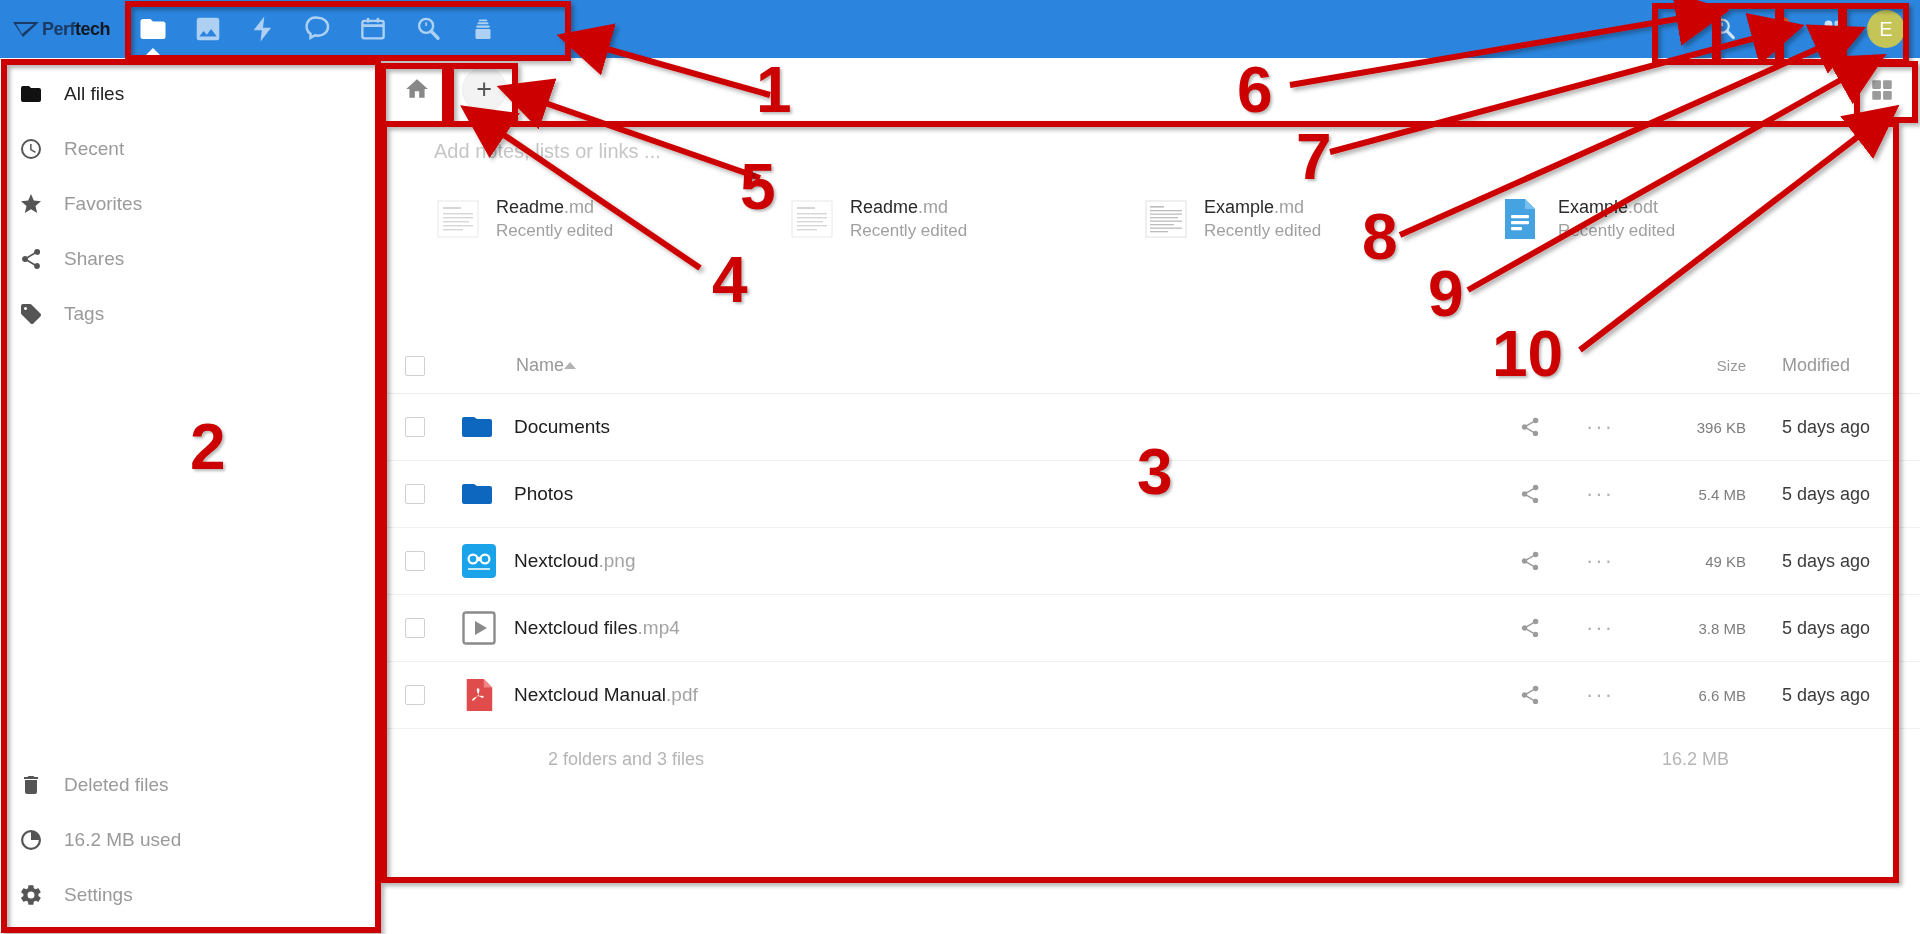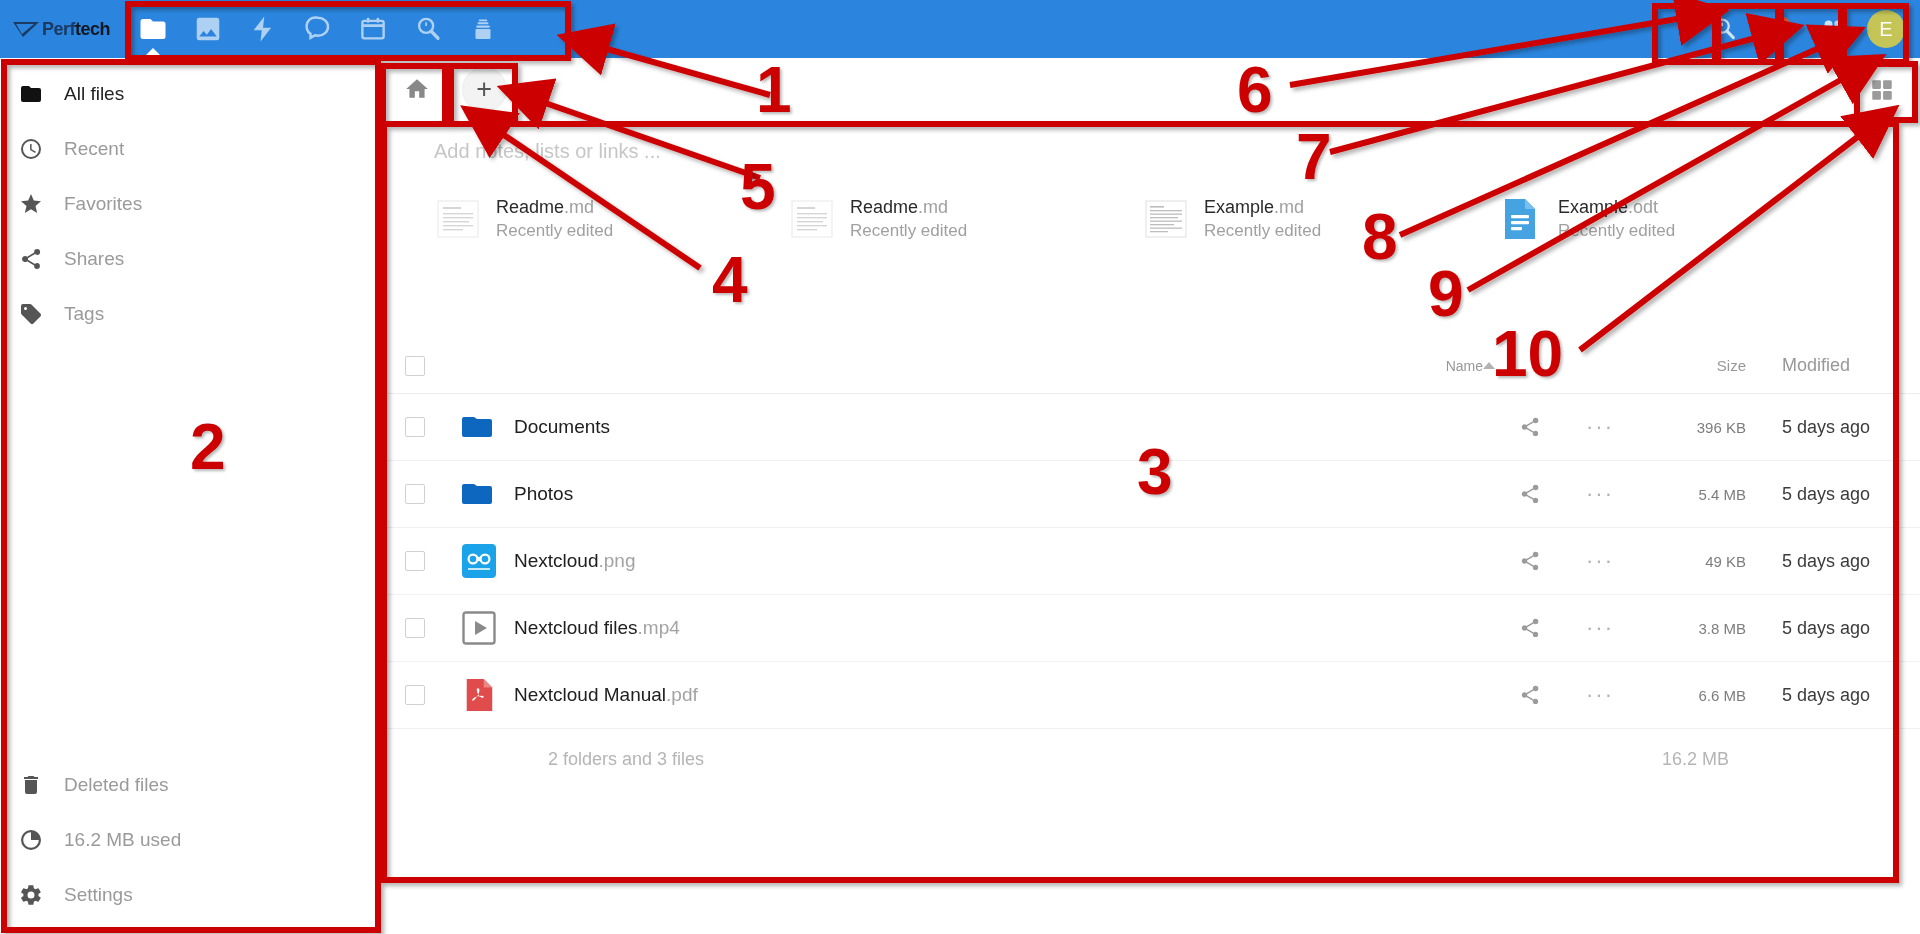--- a/index.html
+++ b/index.html
@@ -137,21 +137,21 @@
   .frow {
     display: flex; align-items: center; height: 67px;
     border-bottom: 1px solid #f0f0f0;
   }
   .frow.head { height: 56px; border-bottom: 1px solid #ededed; }
   .c-check { width: 74px; display: flex; align-items: center; justify-content: center; }
   .cbx { width: 20px; height: 20px; border: 1px solid #d0d0d0; background:#fff; border-radius: 2px; cursor:pointer; }
   .c-icon { width: 62px; display: flex; align-items: center; padding-left: 10px; }
   .c-name { flex: 1; font-size: 19px; color: #202020; }
   .c-name .ext { color: #a3a3a3; }
-  .head .c-name { font-size: 14px; color: #989898; display:flex; align-items:center; padding-left: 2px; cursor:pointer;justify-content:flex-end;}
+  .head .c-name { font-size: 18px; color: #989898; display:flex; align-items:center; padding-left: 2px; cursor:pointer;}
   .sort-caret { width:0;height:0;border-left:6px solid transparent;border-right:6px solid transparent;border-bottom:7px solid #b3b3b3; }
   .c-share { width: 70px; display:flex; align-items:center; justify-content:center; cursor:pointer;}
   .c-more { width: 70px; display:flex; align-items:center; justify-content:center; color:#b0b0b0; font-size: 22px; letter-spacing:2px; cursor:pointer;}
   .c-size { width: 115px; text-align: right; font-size: 15px; color: #7d7d7d; padding-right: 4px; }
   .c-mod  { width: 170px; text-align: left; font-size: 18px; color: #3c3c3c; padding-left: 32px; }
   .head .c-size, .head .c-mod { color: #989898; cursor: pointer; }
   .head .c-size { text-align:right; }
   .frow.summary { border-bottom: none; height: 60px; gap: 17px; }
   .summary .c-name { font-size: 18px; color: #b5b5b5; }
   .summary .c-size { font-size: 18px; color: #b5b5b5; }

